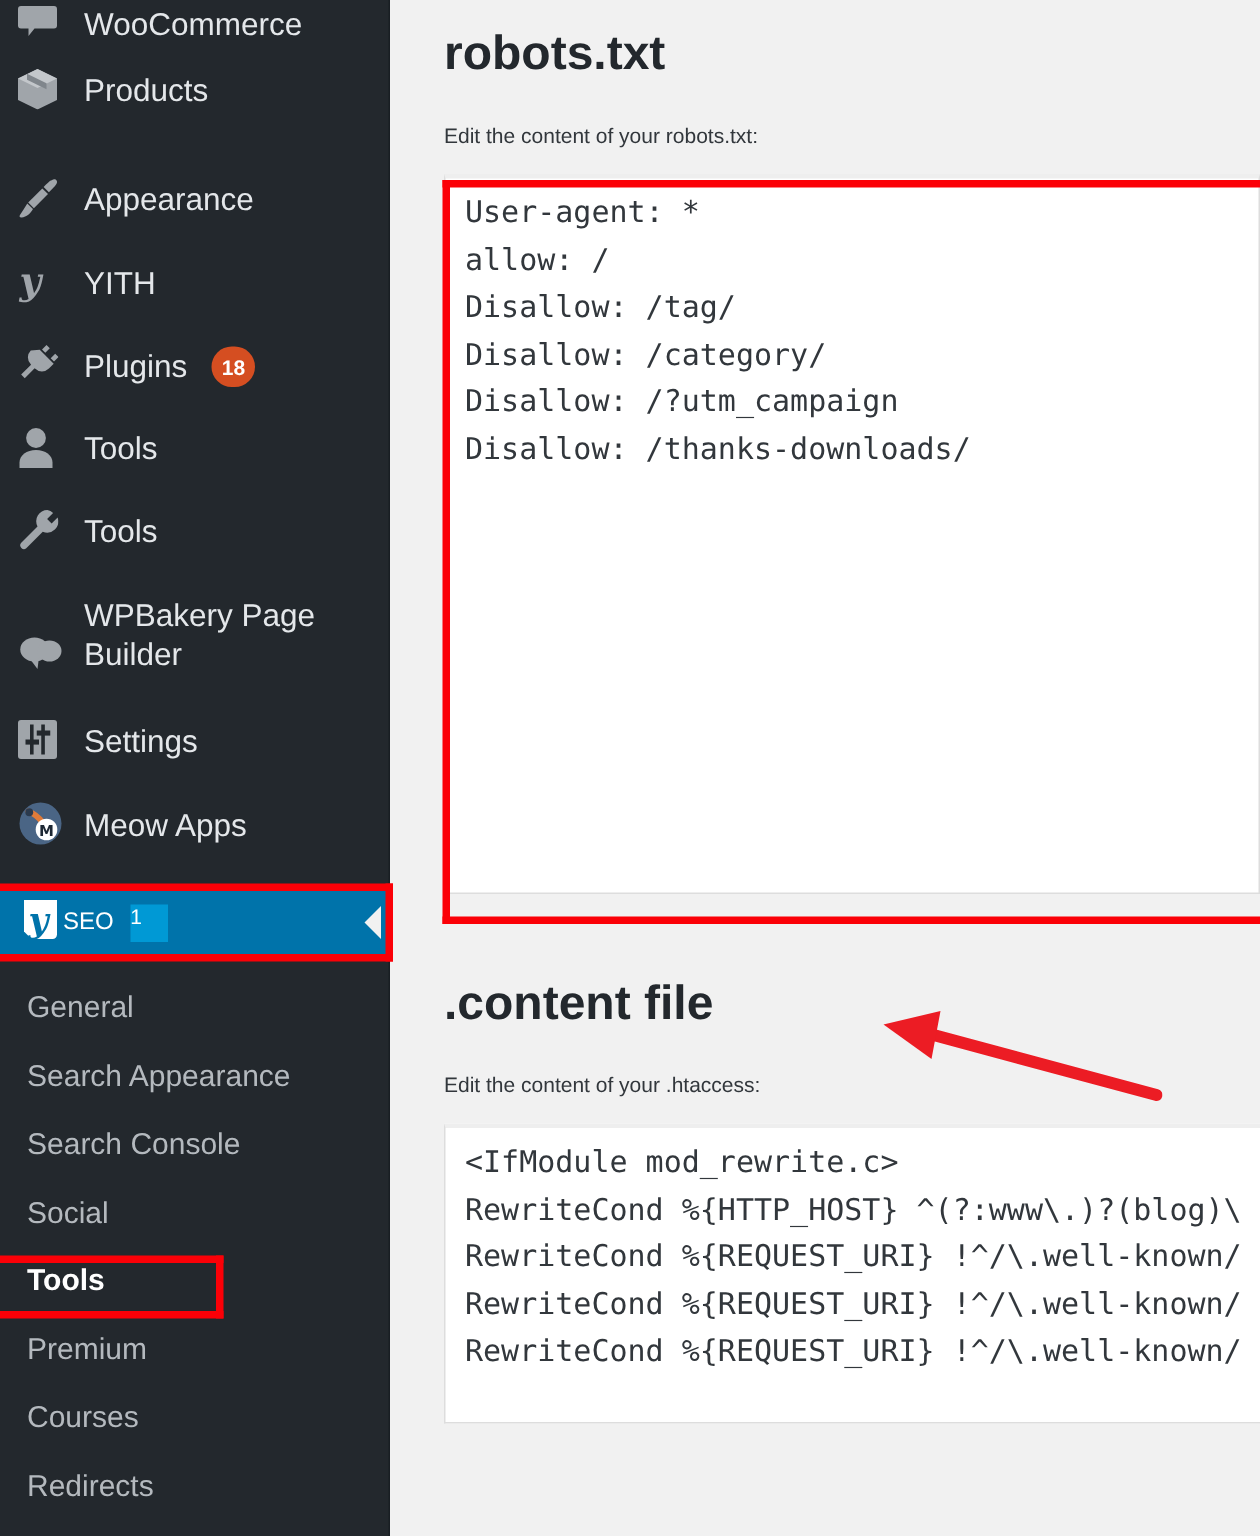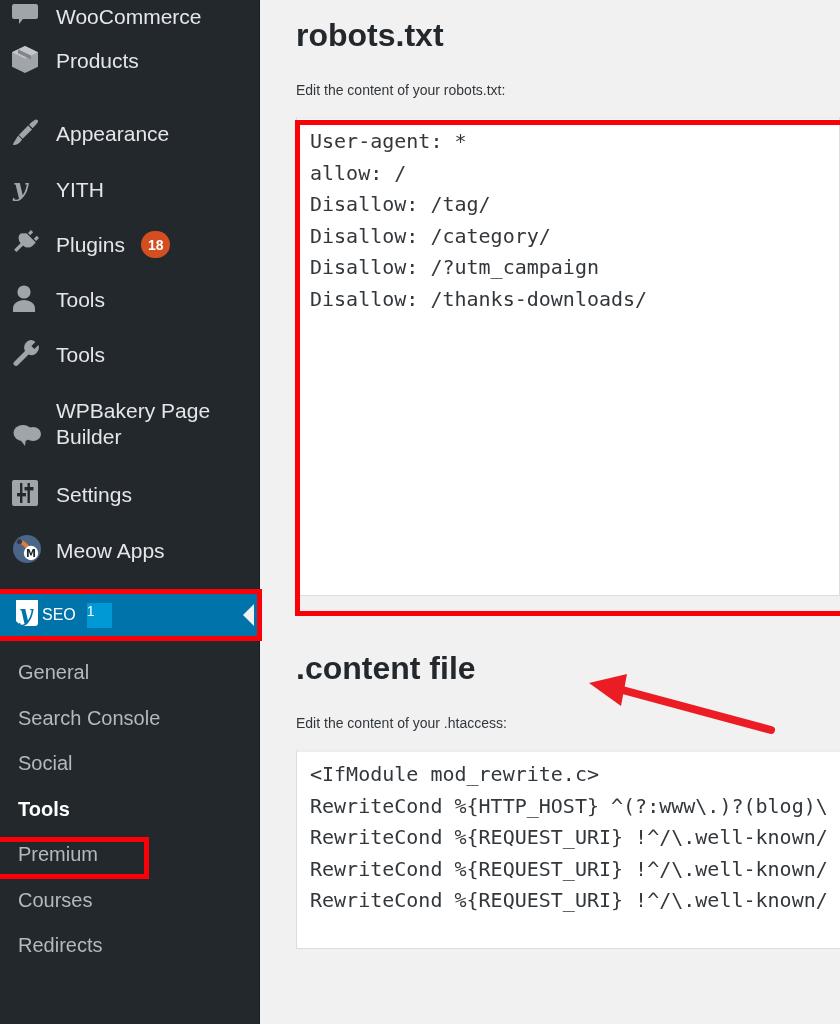--- a/index.html
+++ b/index.html
@@ -293,20 +293,21 @@
           <text x="7" y="24" font-family="DejaVu Serif, serif" font-size="23" font-style="italic" font-weight="700" fill="#0073aa">y</text>
         </svg>
       </span>
       <span class="mi-label">SEO</span>
       <span class="mi-badge">1</span>
       <span class="seo-arrow"></span>
     </div>
 
     <div class="submenu">
       <div class="sub-item">General</div>
+      <div class="sub-item">Search Appearance</div>
       <div class="sub-item">Search Console</div>
       <div class="sub-item">Social</div>
       <div class="sub-item current">Tools</div>
       <div class="sub-item">Premium</div>
       <div class="sub-item">Courses</div>
       <div class="sub-item">Redirects</div>
     </div>
   </nav>
 
   <main id="content">

